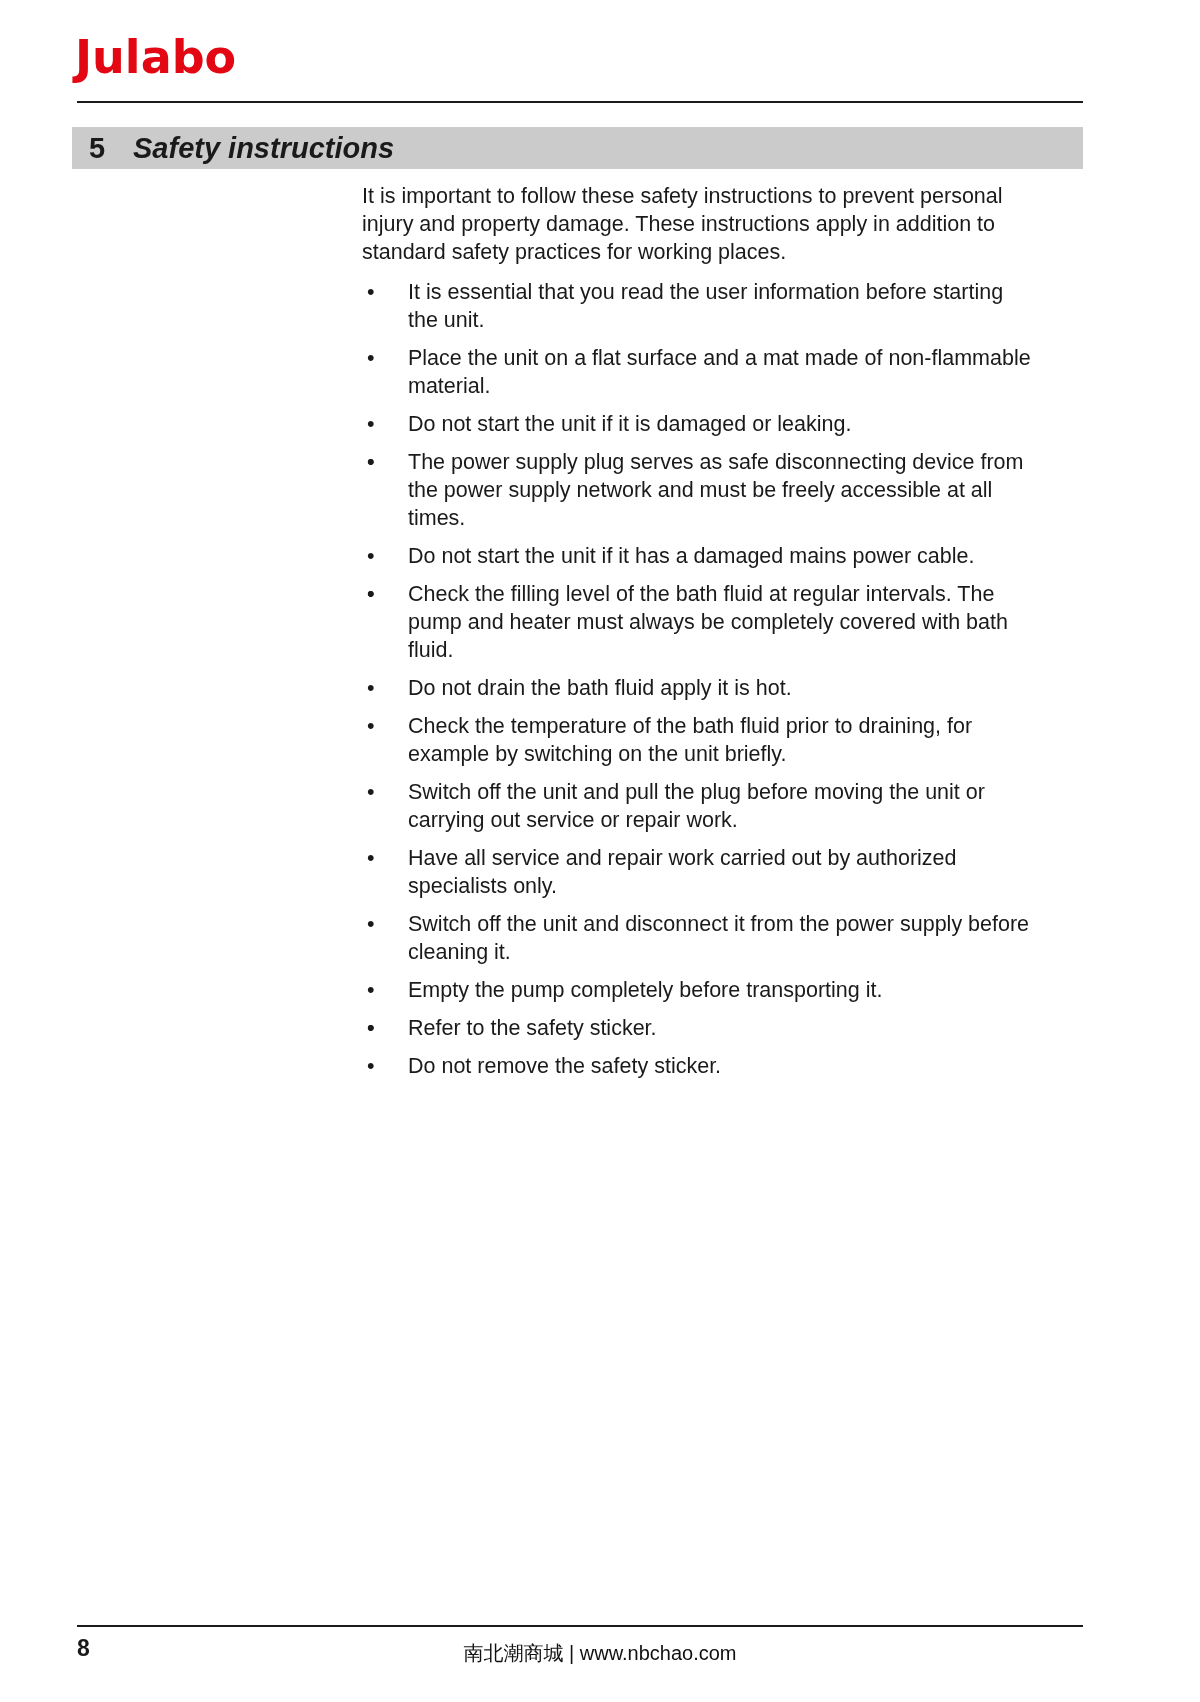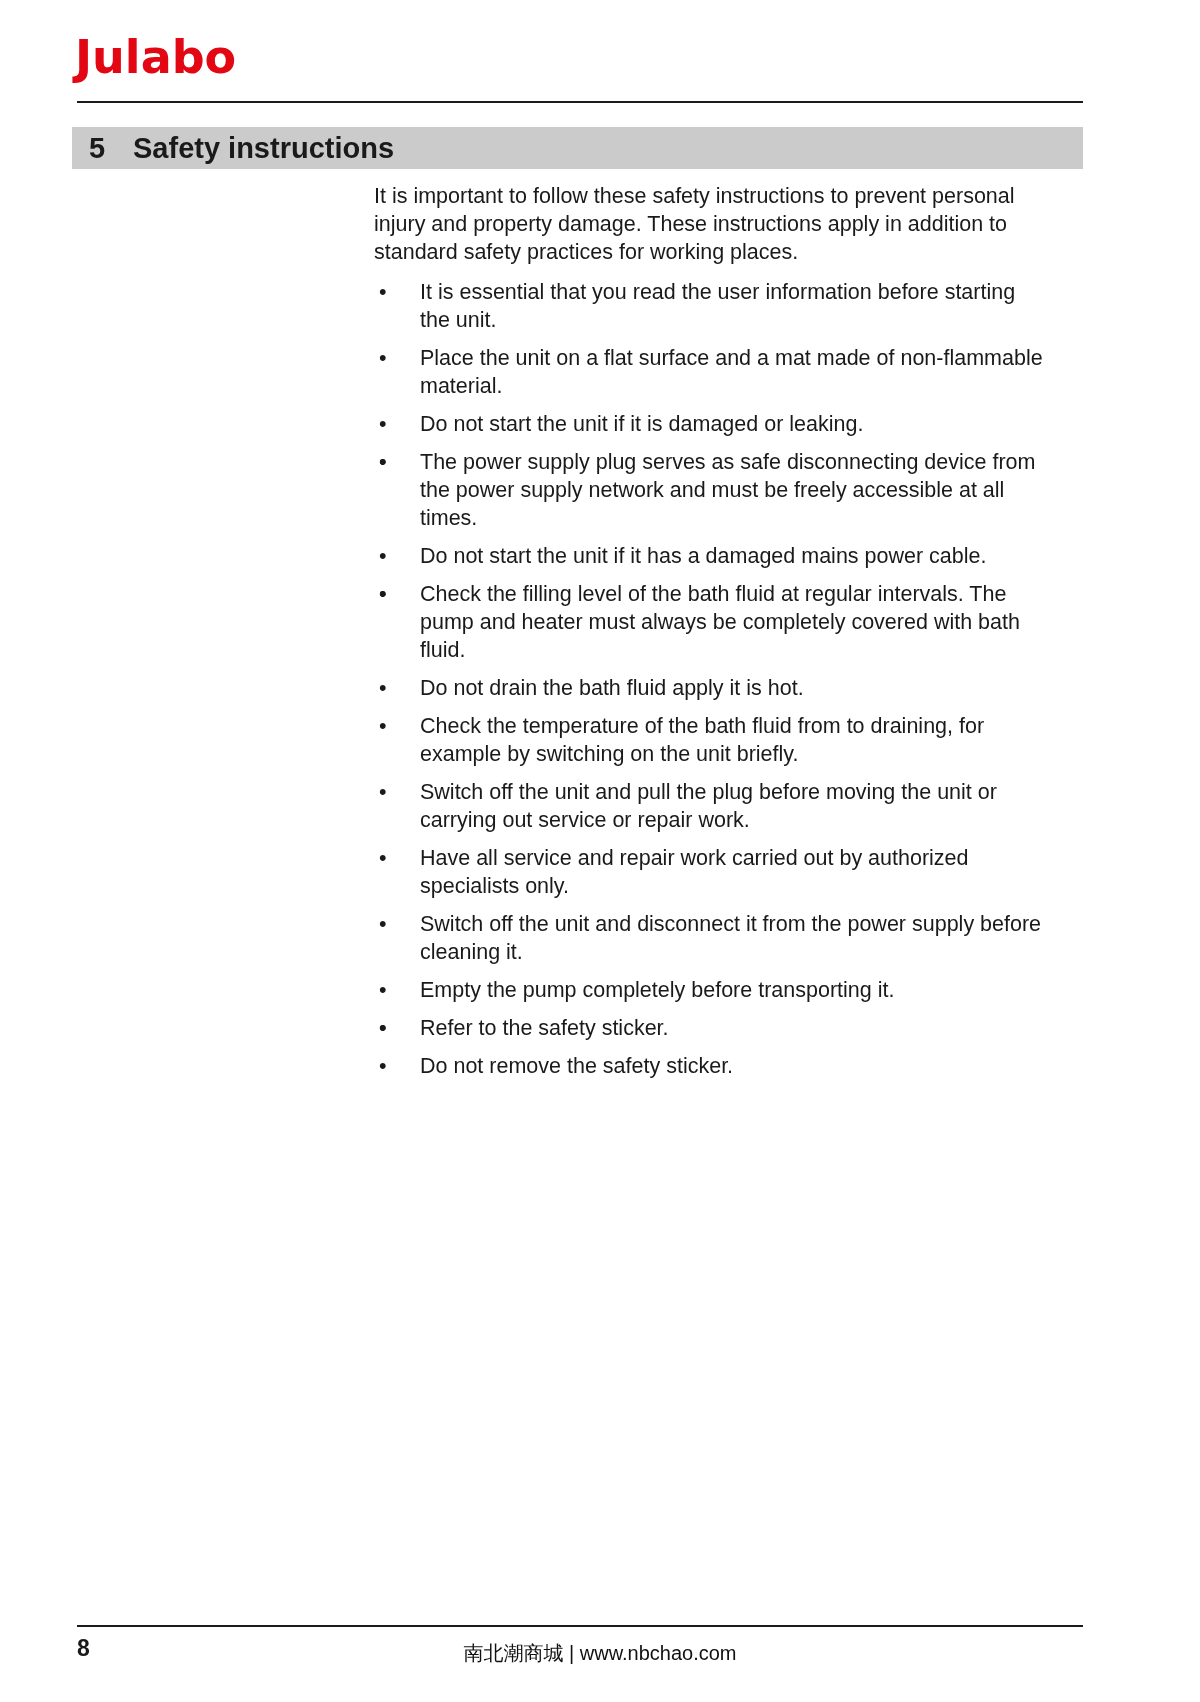--- a/index.html
+++ b/index.html
@@ -35,29 +35,28 @@
     display: flex; align-items: center;
     font-weight: 700;
     font-size: 29px;
     line-height: 42px;
   }
   .section-heading .sec-num {
     padding-left: 17px;
     width: 61px;
     flex: 0 0 auto;
   }
-  .section-heading .sec-title { flex: 1; }
+  .section-heading .sec-title { flex: 1; font-style: italic; }
 
   
   .content {
     position: absolute; left: 362px; top: 182px;
     width: 676px;
     font-size: 21.5px;
     line-height: 28px;
-    margin-left: 12px;
   }
   .intro { margin-bottom: 12px; }
 
   ul.safety-list { list-style: none; }
   ul.safety-list li {
     position: relative;
     padding-left: 46px;
     margin-bottom: 10px;
   }
   ul.safety-list li .bullet {
@@ -102,21 +101,21 @@
     <ul class="safety-list">
       <li><span class="bullet">•</span><span>It is essential that you read the user information before starting the unit.</span></li>
       <li><span class="bullet">•</span><span>Place the unit on a flat surface and a mat made of non-flammable material.</span></li>
       <li><span class="bullet">•</span><span>Do not start the unit if it is damaged or leaking.</span></li>
       <li><span class="bullet">•</span></li>
       <li><span class="bullet">•</span><span>The power supply plug serves as safe disconnecting device from the power supply network and must be freely accessible at all times.</span></li>
       <li><span class="bullet">•</span><span>Do not start the unit if it has a damaged mains power cable.</span></li>
       <li><span class="bullet">•</span></li>
       <li><span class="bullet">•</span><span>Check the filling level of the bath fluid at regular intervals. The pump and heater must always be completely covered with bath fluid.</span></li>
       <li><span class="bullet">•</span><span>Do not drain the bath fluid apply it is hot.</span></li>
-      <li><span class="bullet">•</span><span>Check the temperature of the bath fluid from to draining, for example by switching on the unit briefly.</span></li>
+      <li><span class="bullet">•</span><span>Check the temperature of the bath fluid prior to draining, for example by switching on the unit briefly.</span></li>
       <li><span class="bullet">•</span><span>Switch off the unit and pull the plug before moving the unit or carrying out service or repair work.</span></li>
       <li><span class="bullet">•</span><span>Have all service and repair work carried out by authorized specialists only.</span></li>
       <li><span class="bullet">•</span><span>Switch off the unit and disconnect it from the power supply before cleaning it.</span></li>
       <li><span class="bullet">•</span><span>Empty the pump completely before transporting it.</span></li>
       <li><span class="bullet">•</span></li>
       <li><span class="bullet">•</span><span>Refer to the safety sticker.</span></li>
       <li><span class="bullet">•</span><span>Do not remove the safety sticker.</span></li>
     </ul>
   </div>
 

